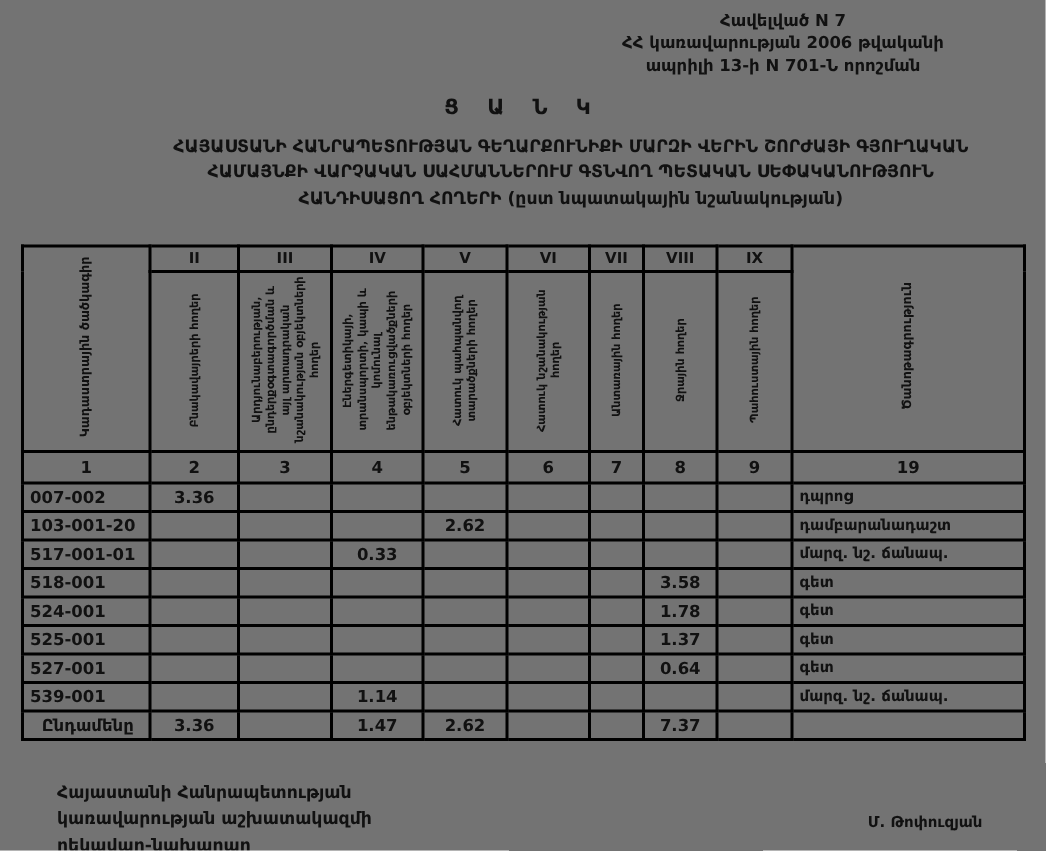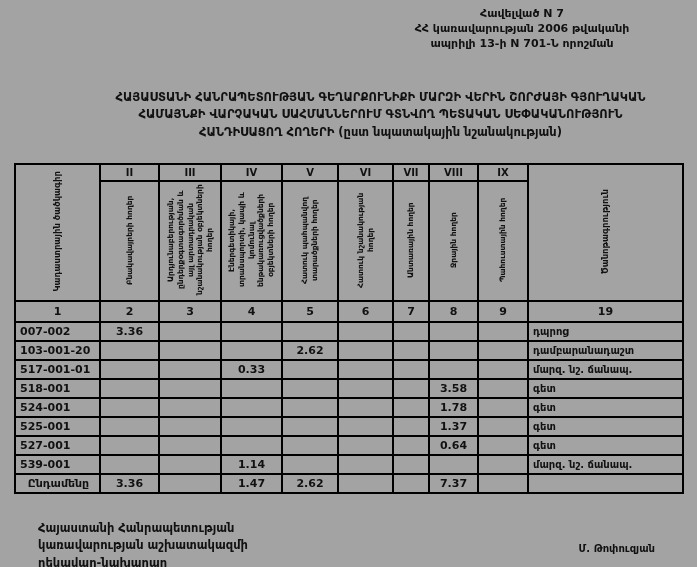--- a/index.html
+++ b/index.html
@@ -1,19 +1,19 @@
 <!DOCTYPE html>
 <html><head>
 <meta charset="utf-8">
 <style>
   html,body{margin:0;padding:0;background:#e8e8e8;}
   .page{
     position:relative;
     width:697px;height:567px;
-    background:#a3a3a3;
+    background:#737373;
     color:#111;
     font-family:"DejaVu Sans", sans-serif;
     font-weight:bold;
     overflow:hidden;
   }
   
   .annex{
     position:absolute; top:7px; right:10px; width:330px;
     text-align:center; font-size:11px; line-height:1.35;
   }
@@ -76,20 +76,21 @@
 <body>
 
 <div class="page">
 
   <div class="annex">
     <div>Հավելված N 7</div>
     <div>ՀՀ կառավարության 2006 թվականի</div>
     <div>ապրիլի 13-ի N 701-Ն որոշման</div>
   </div>
 
+  <div class="doc-title">Ց Ա Ն Կ</div>
 
   <div class="subtitle">
     <div>ՀԱՅԱՍՏԱՆԻ ՀԱՆՐԱՊԵՏՈՒԹՅԱՆ ԳԵՂԱՐՔՈՒՆԻՔԻ ՄԱՐԶԻ ՎԵՐԻՆ ՇՈՐԺԱՅԻ ԳՅՈՒՂԱԿԱՆ</div>
     <div>ՀԱՄԱՅՆՔԻ ՎԱՐՉԱԿԱՆ ՍԱՀՄԱՆՆԵՐՈՒՄ ԳՏՆՎՈՂ ՊԵՏԱԿԱՆ ՍԵՓԱԿԱՆՈՒԹՅՈՒՆ</div>
     <div>ՀԱՆԴԻՍԱՑՈՂ ՀՈՂԵՐԻ  (ըստ նպատակային նշանակության)</div>
   </div>
 
   <table class="land">
     <colgroup>
       <col style="width:85px">

